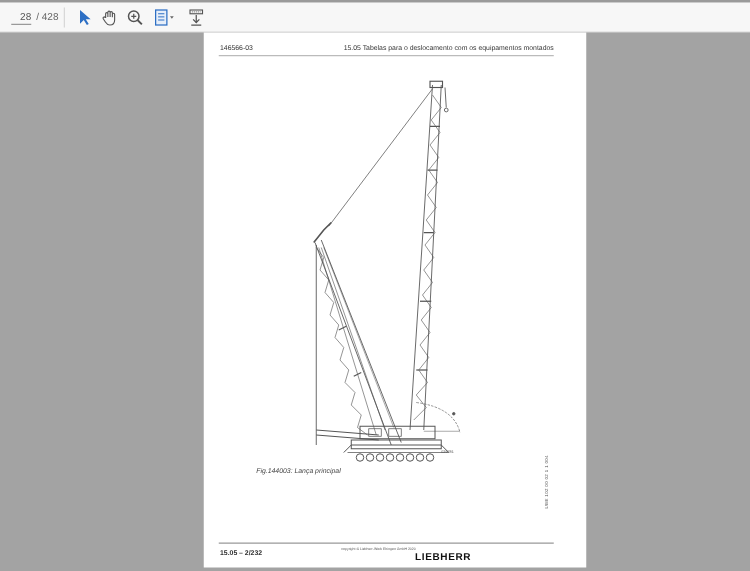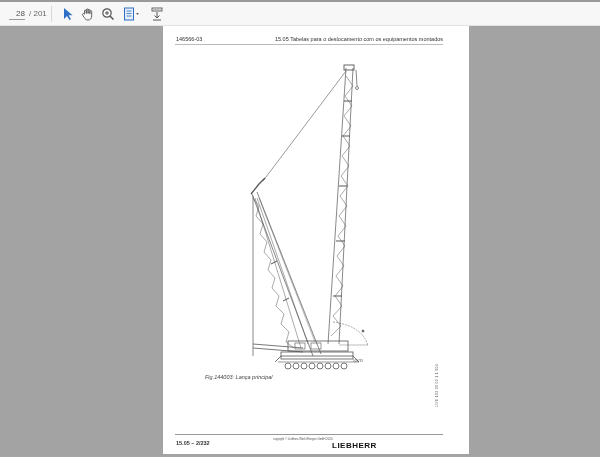--- a/index.html
+++ b/index.html
@@ -23,21 +23,21 @@
   .brand { position:absolute; left:121px; top:415px; font-size:8px; font-weight:bold; letter-spacing:0.5px; color:#111;padding-left:48px; }
   .drawing { position:absolute; left:0; top:0; }
 </style>
 </head>
 <body>
 
 <div class="topedge"></div>
 
 <div class="toolbar">
   <input class="pg-input" value="28" style="">
-  <span class="pg-total">/ 201</span>
+  <span class="pg-total">/ 428</span>
   <div class="sep"></div>
 
   <div class="tbtn" style="left:59px;">
     <svg width="12" height="14" viewBox="0 0 12 14">
       <path d="M2 1 L2 12 L5 9 L7.5 13 L9 12.2 L6.6 8.3 L10.5 8.3 Z" fill="#2d6fc4"></path>
     </svg>
   </div>
   <div class="tbtn" style="left:79px;">
     <svg width="14" height="14" viewBox="0 0 14 14">
       <path d="M3.5 7 V4 a0.9 0.9 0 0 1 1.8 0 V6.5 V2.8 a0.9 0.9 0 0 1 1.8 0 V6.5 V3.2 a0.9 0.9 0 0 1 1.8 0 V6.8 V4.5 a0.9 0.9 0 0 1 1.8 0 V9 c0 2.5 -1.5 4 -3.8 4 c-1.8 0 -2.6 -0.8 -3.6 -2.4 L1.6 8 a0.9 0.9 0 0 1 1.5 -1 Z" fill="none" stroke="#555" stroke-width="0.9"></path>

